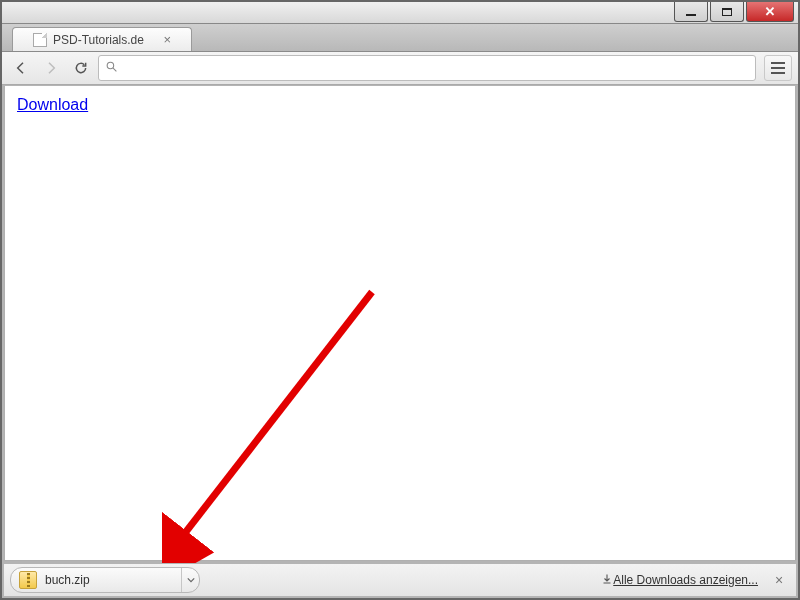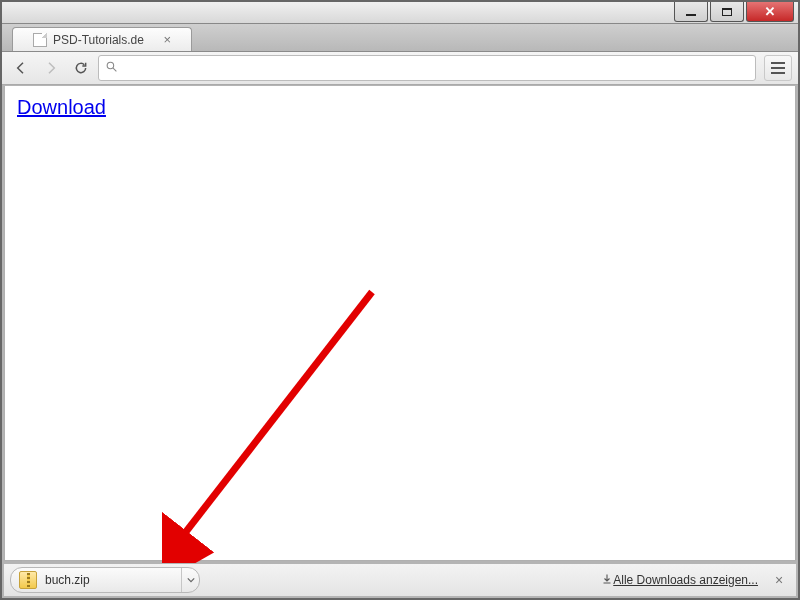--- a/index.html
+++ b/index.html
@@ -132,21 +132,21 @@
     bottom: 37px;
     background: #fff;
     border: 1px solid #b0b0b0;
     border-top: none;
     padding: 10px 12px;
     font-family: "Times New Roman", serif;
   }
   .content a.dl-link {
     color: #0000EE;
     text-decoration: underline;
-    font-size: 20px;
+    font-size: 16px;
   }
   
   .arrow-svg {
     position: absolute;
     left: 160px;
     top: 280px;
     pointer-events: none;
   }
   
   .downloads-bar {

